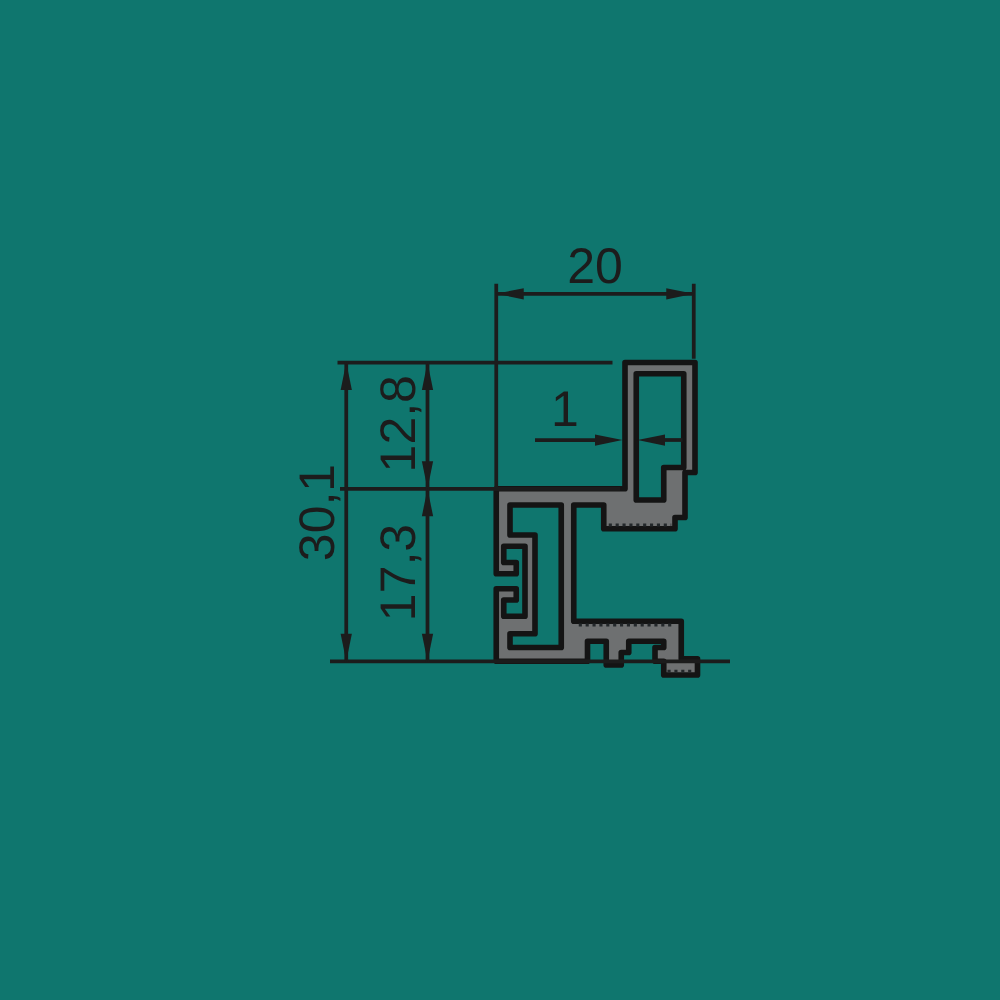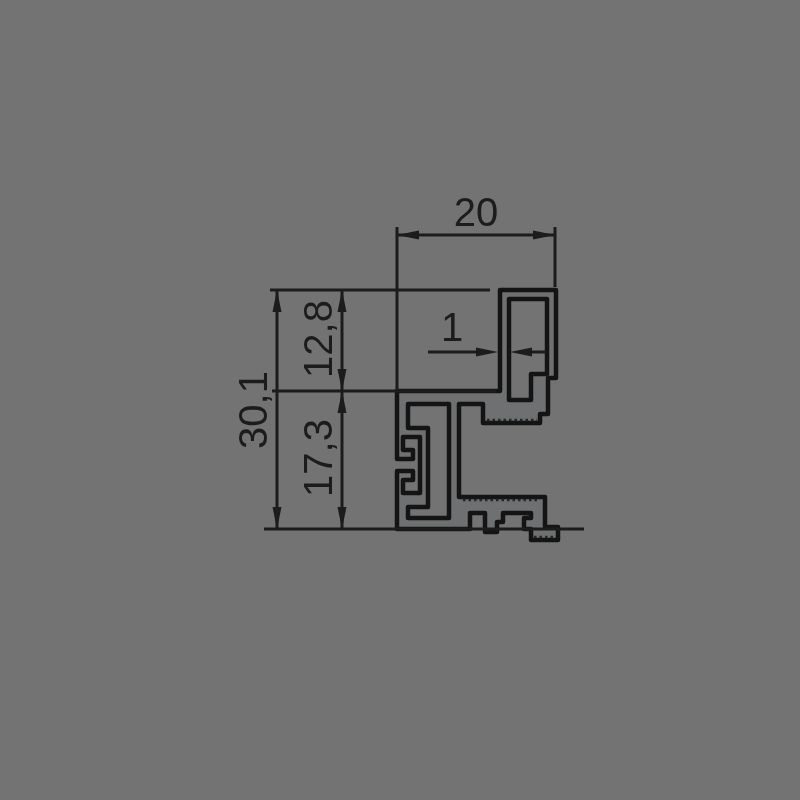--- a/index.html
+++ b/index.html
@@ -4,21 +4,21 @@
 <style>
   html, body {
     margin: 0;
     padding: 0;
     background: #ffffff;
   }
   .canvas {
     position: relative;
     width: 800px;
     height: 800px;
-    background: #737373;
+    background: #0f766e;
     overflow: hidden;
   }
   svg {
     display: block;
   }
   .dim-text {
     font-family: "Liberation Sans", "DejaVu Sans", sans-serif;
     font-size: 40px;
     fill: #1c1c1c;
   }

